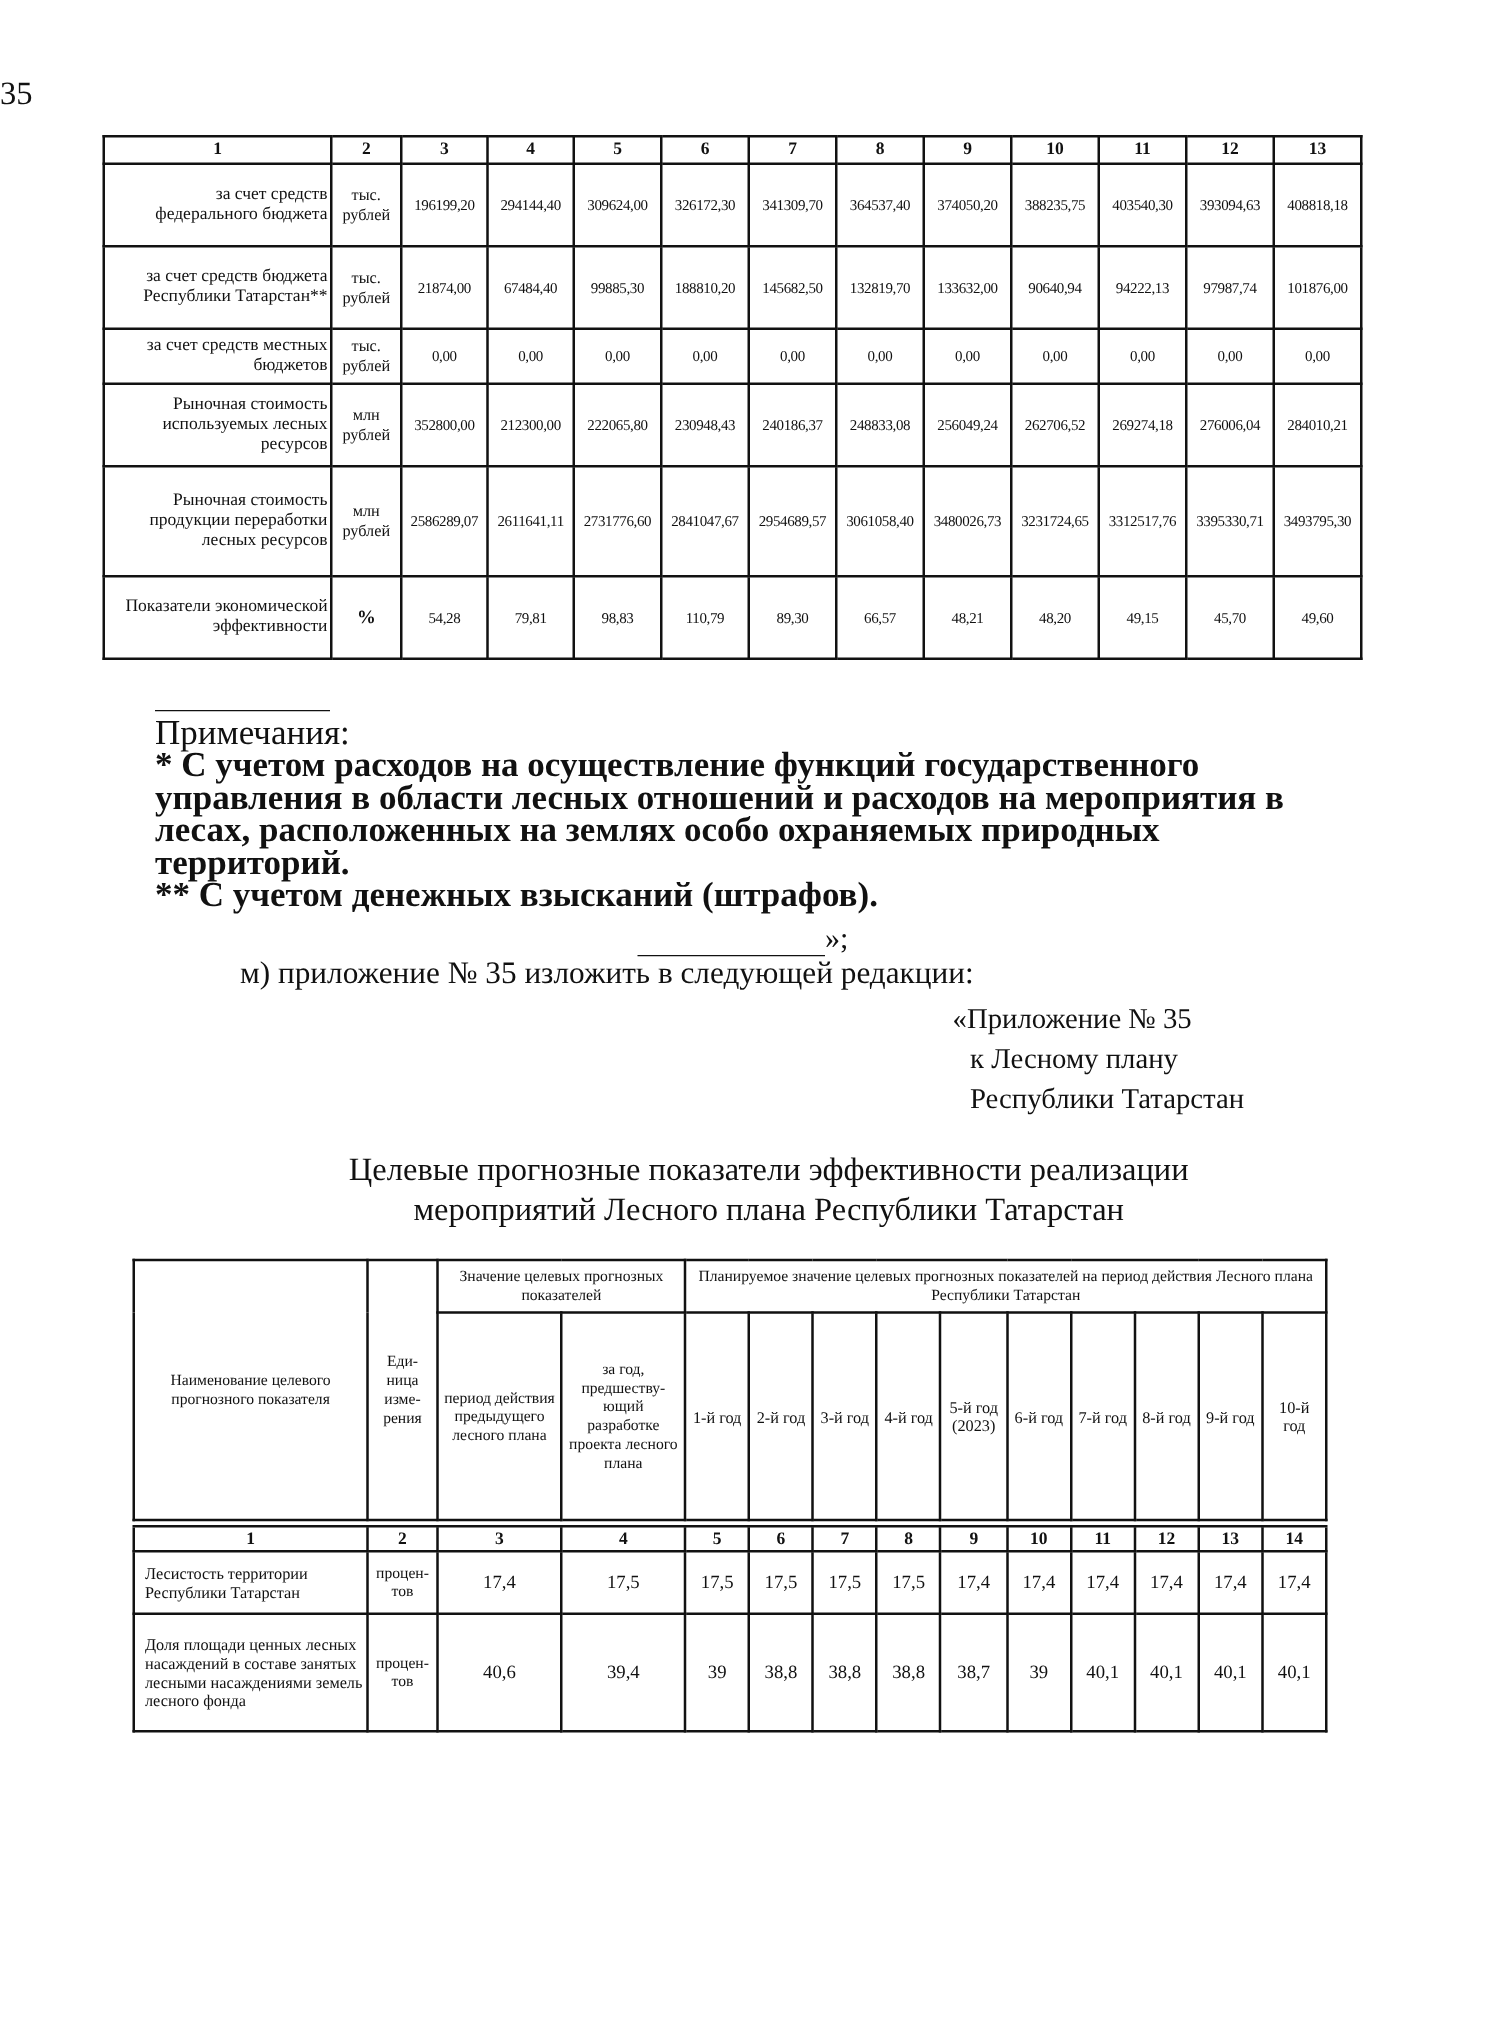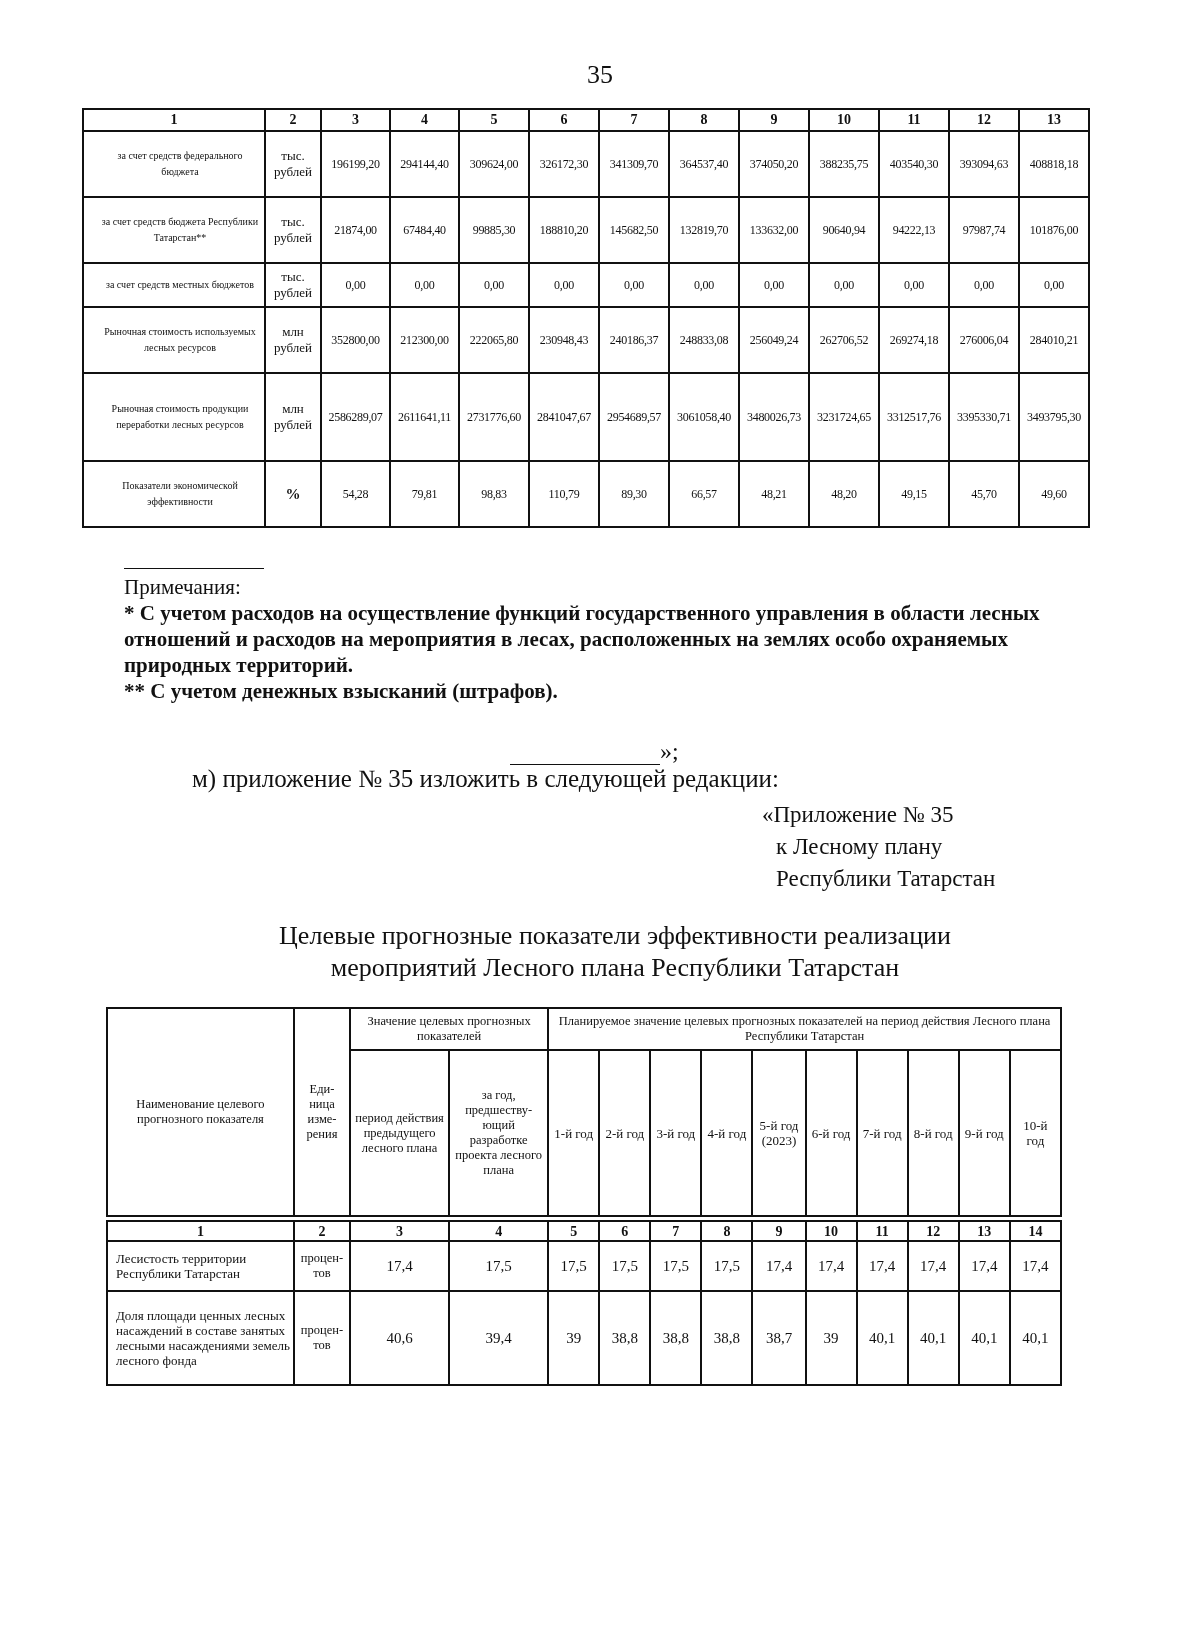--- a/index.html
+++ b/index.html
@@ -1,31 +1,31 @@
 <!DOCTYPE html>
 <html><head>
 <meta charset="utf-8">
 <style>
   html, body { margin: 0; padding: 0; background: #ffffff; }
   body { width: 1200px; height: 1632px; position: relative; overflow: hidden;
          font-family: "Liberation Serif", "DejaVu Serif", serif; color: #111; }
-  .page-number { position: absolute; top: 60px; left: 0; width: 1200px; text-align: center;
+  .page-number { position: absolute; top: 60px; left: 0; width: 1200px; 
                  font-size: 26px; }
   table { border-collapse: collapse; position: absolute; table-layout: fixed; }
   td, th { border: 2px solid #111; padding: 0 2px; vertical-align: middle; font-weight: normal; }
 
   
   #t1 { left: 82px; top: 108px; width: 1006px; font-size: 12.5px; }
   #t1 .hdr td { height: 20px; text-align: center; font-weight: bold; font-size: 14px; }
-  #t1 td.name { text-align: center; padding-left: 14px; line-height: 16px; font-size: 10px; }
+  #t1 td.name { text-align: right; padding-left: 14px; line-height: 16px; font-size: 14px; }
   #t1 td.unit { text-align: center; font-size: 13px; line-height: 16px; }
   #t1 td.num { text-align: center; font-size: 12px; white-space: nowrap; letter-spacing: -0.3px; }
 
   
-  .notes { position: absolute; left: 124px; top: 574px; width: 960px; font-size: 21px; line-height: 26px; }
+  .notes { position: absolute; left: 124px; top: 574px; width: 960px; font-size: 28px; line-height: 26px; }
   .notes-rule { position: absolute; left: 124px; top: 568px; width: 140px; border-top: 1.5px solid #111; }
   .notes p { margin: 0; }
   .notes .b { font-weight: bold; }
 
   .closing { position: absolute; left: 510px; top: 738px; font-size: 24px; }
   .closing .line { display: inline-block; width: 150px; border-bottom: 1.5px solid #111; height: 20px; vertical-align: bottom; }
   .instruction { position: absolute; left: 192px; top: 765px; font-size: 25px; }
   .appendix { position: absolute; left: 762px; top: 799px; font-size: 23px; line-height: 32px; }
   .appendix div:nth-child(2), .appendix div:nth-child(3) { padding-left: 14px; }
   .doc-title { position: absolute; left: 0; top: 920px; width: 1230px; text-align: center; font-size: 26px; line-height: 32px; }

